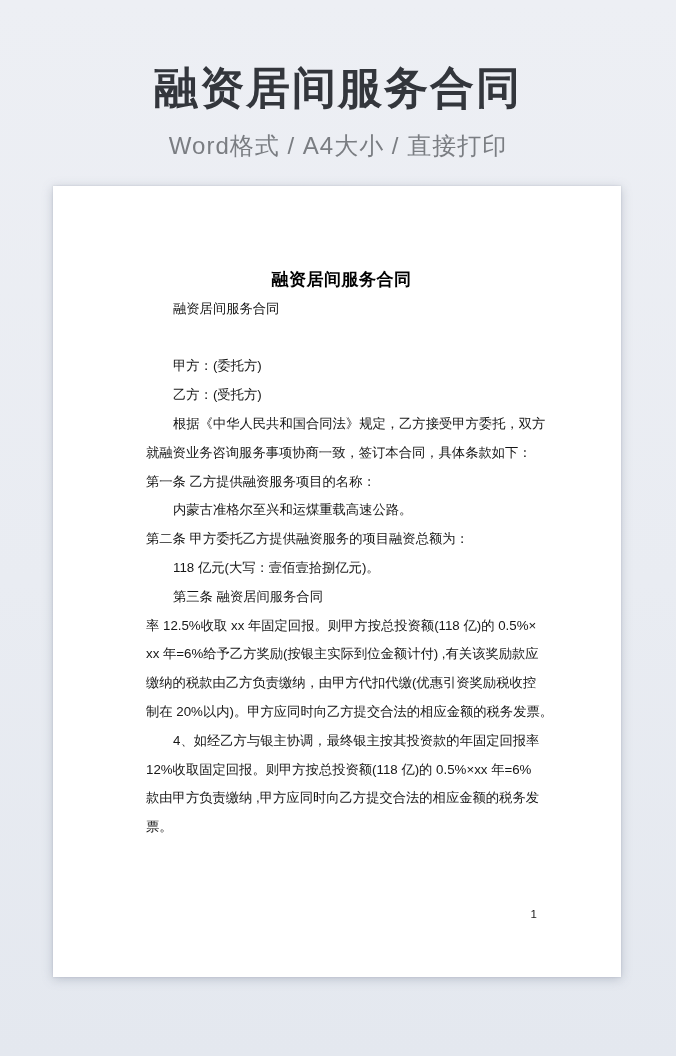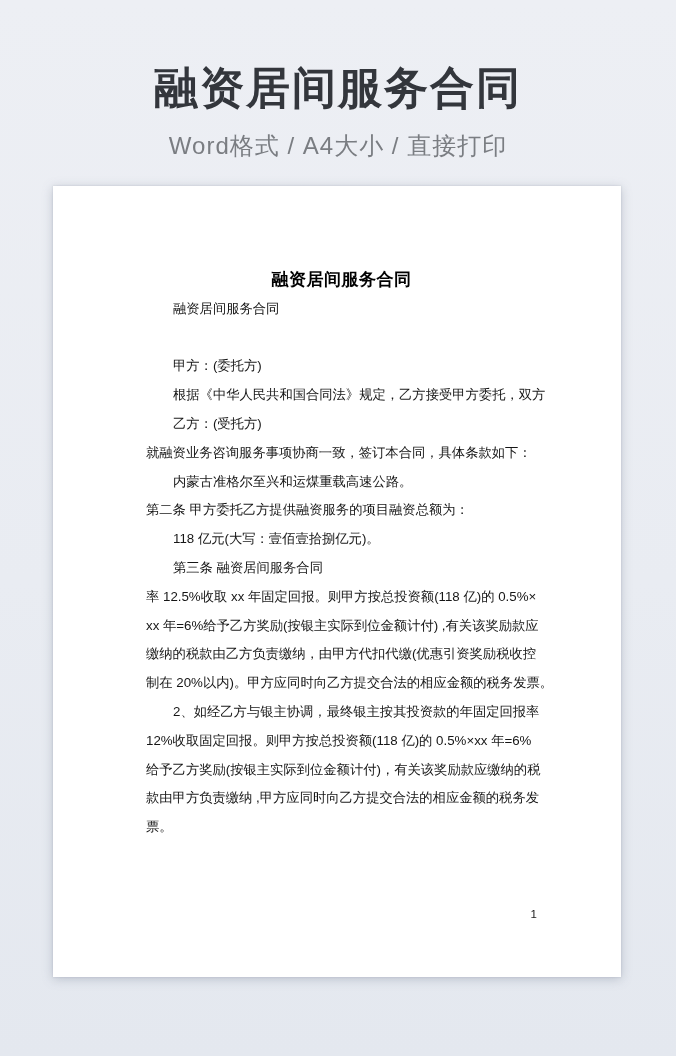--- a/index.html
+++ b/index.html
@@ -73,32 +73,32 @@
   <div class="header-subtitle">Word格式 / A4大小 / 直接打印</div>
 </div>
 
 <div class="page">
   <div class="doc-content">
     <div class="doc-title">融资居间服务合同</div>
     <div>
         <div class="line indent-2">融资居间服务合同</div>
         <div class="line"></div>
         <div class="line indent-2">甲方：(委托方)</div>
+        <div class="line indent-2">乙方：(受托方)</div>
         <div class="line indent-2">根据《中华人民共和国合同法》规定，乙方接受甲方委托，双方</div>
-        <div class="line indent-2">乙方：(受托方)</div>
         <div class="line">就融资业务咨询服务事项协商一致，签订本合同，具体条款如下：</div>
+        <div class="line">第一条 乙方提供融资服务项目的名称：</div>
         <div class="line indent-2">内蒙古准格尔至兴和运煤重载高速公路。</div>
         <div class="line">第二条 甲方委托乙方提供融资服务的项目融资总额为：</div>
         <div class="line indent-2">118 亿元(大写：壹佰壹拾捌亿元)。</div>
         <div class="line indent-2">第三条 融资居间服务合同</div>
         <div class="line">率 12.5%收取 xx 年固定回报。则甲方按总投资额(118 亿)的 0.5%×</div>
         <div class="line">xx 年=6%给予乙方奖励(按银主实际到位金额计付) ,有关该奖励款应</div>
         <div class="line">缴纳的税款由乙方负责缴纳，由甲方代扣代缴(优惠引资奖励税收控</div>
         <div class="line">制在 20%以内)。甲方应同时向乙方提交合法的相应金额的税务发票。</div>
-        <div class="line indent-2">2、如经乙方与银主协调，最终银主按其投资款的年固定回报率</div>
+        <div class="line indent-2">4、如经乙方与银主协调，最终银主按其投资款的年固定回报率</div>
         <div class="line">12%收取固定回报。则甲方按总投资额(118 亿)的 0.5%×xx 年=6%</div>
-        <div class="line">给予乙方奖励(按银主实际到位金额计付)，有关该奖励款应缴纳的税</div>
         <div class="line">款由甲方负责缴纳 ,甲方应同时向乙方提交合法的相应金额的税务发</div>
         <div class="line">票。</div>
       </div>
   </div>
   <div class="page-number">1</div>
 </div>
 
 </body></html>

